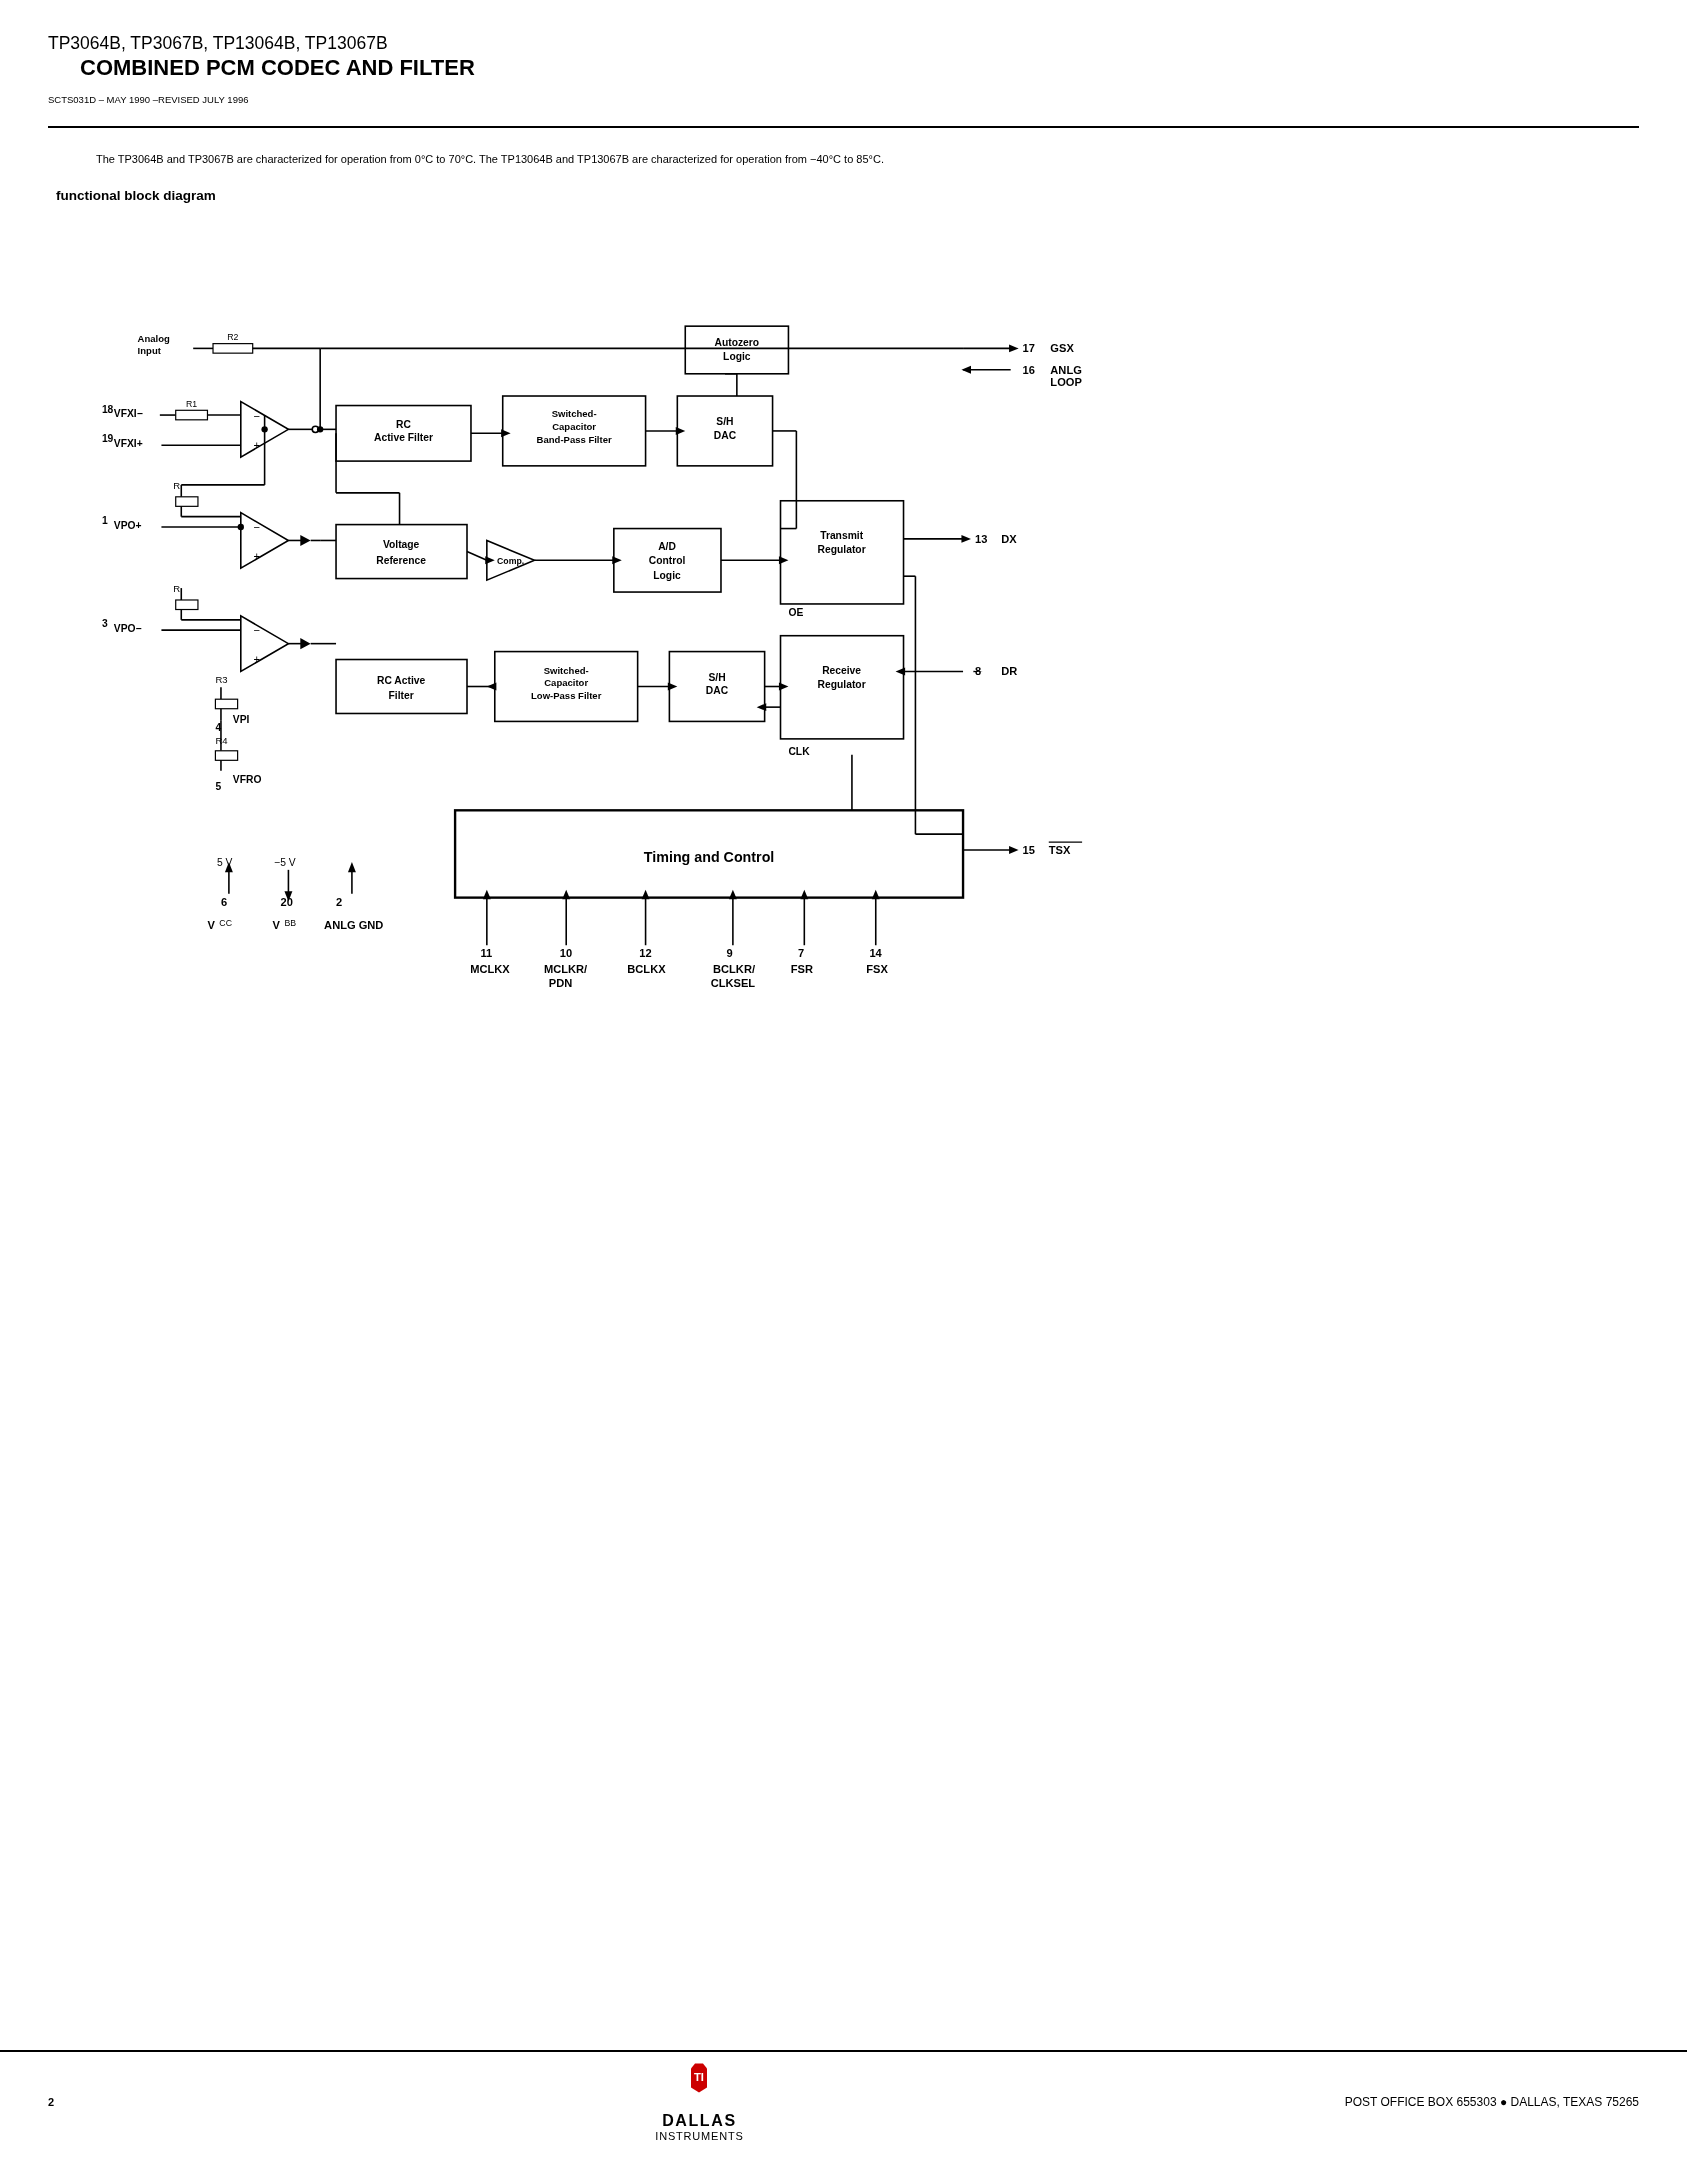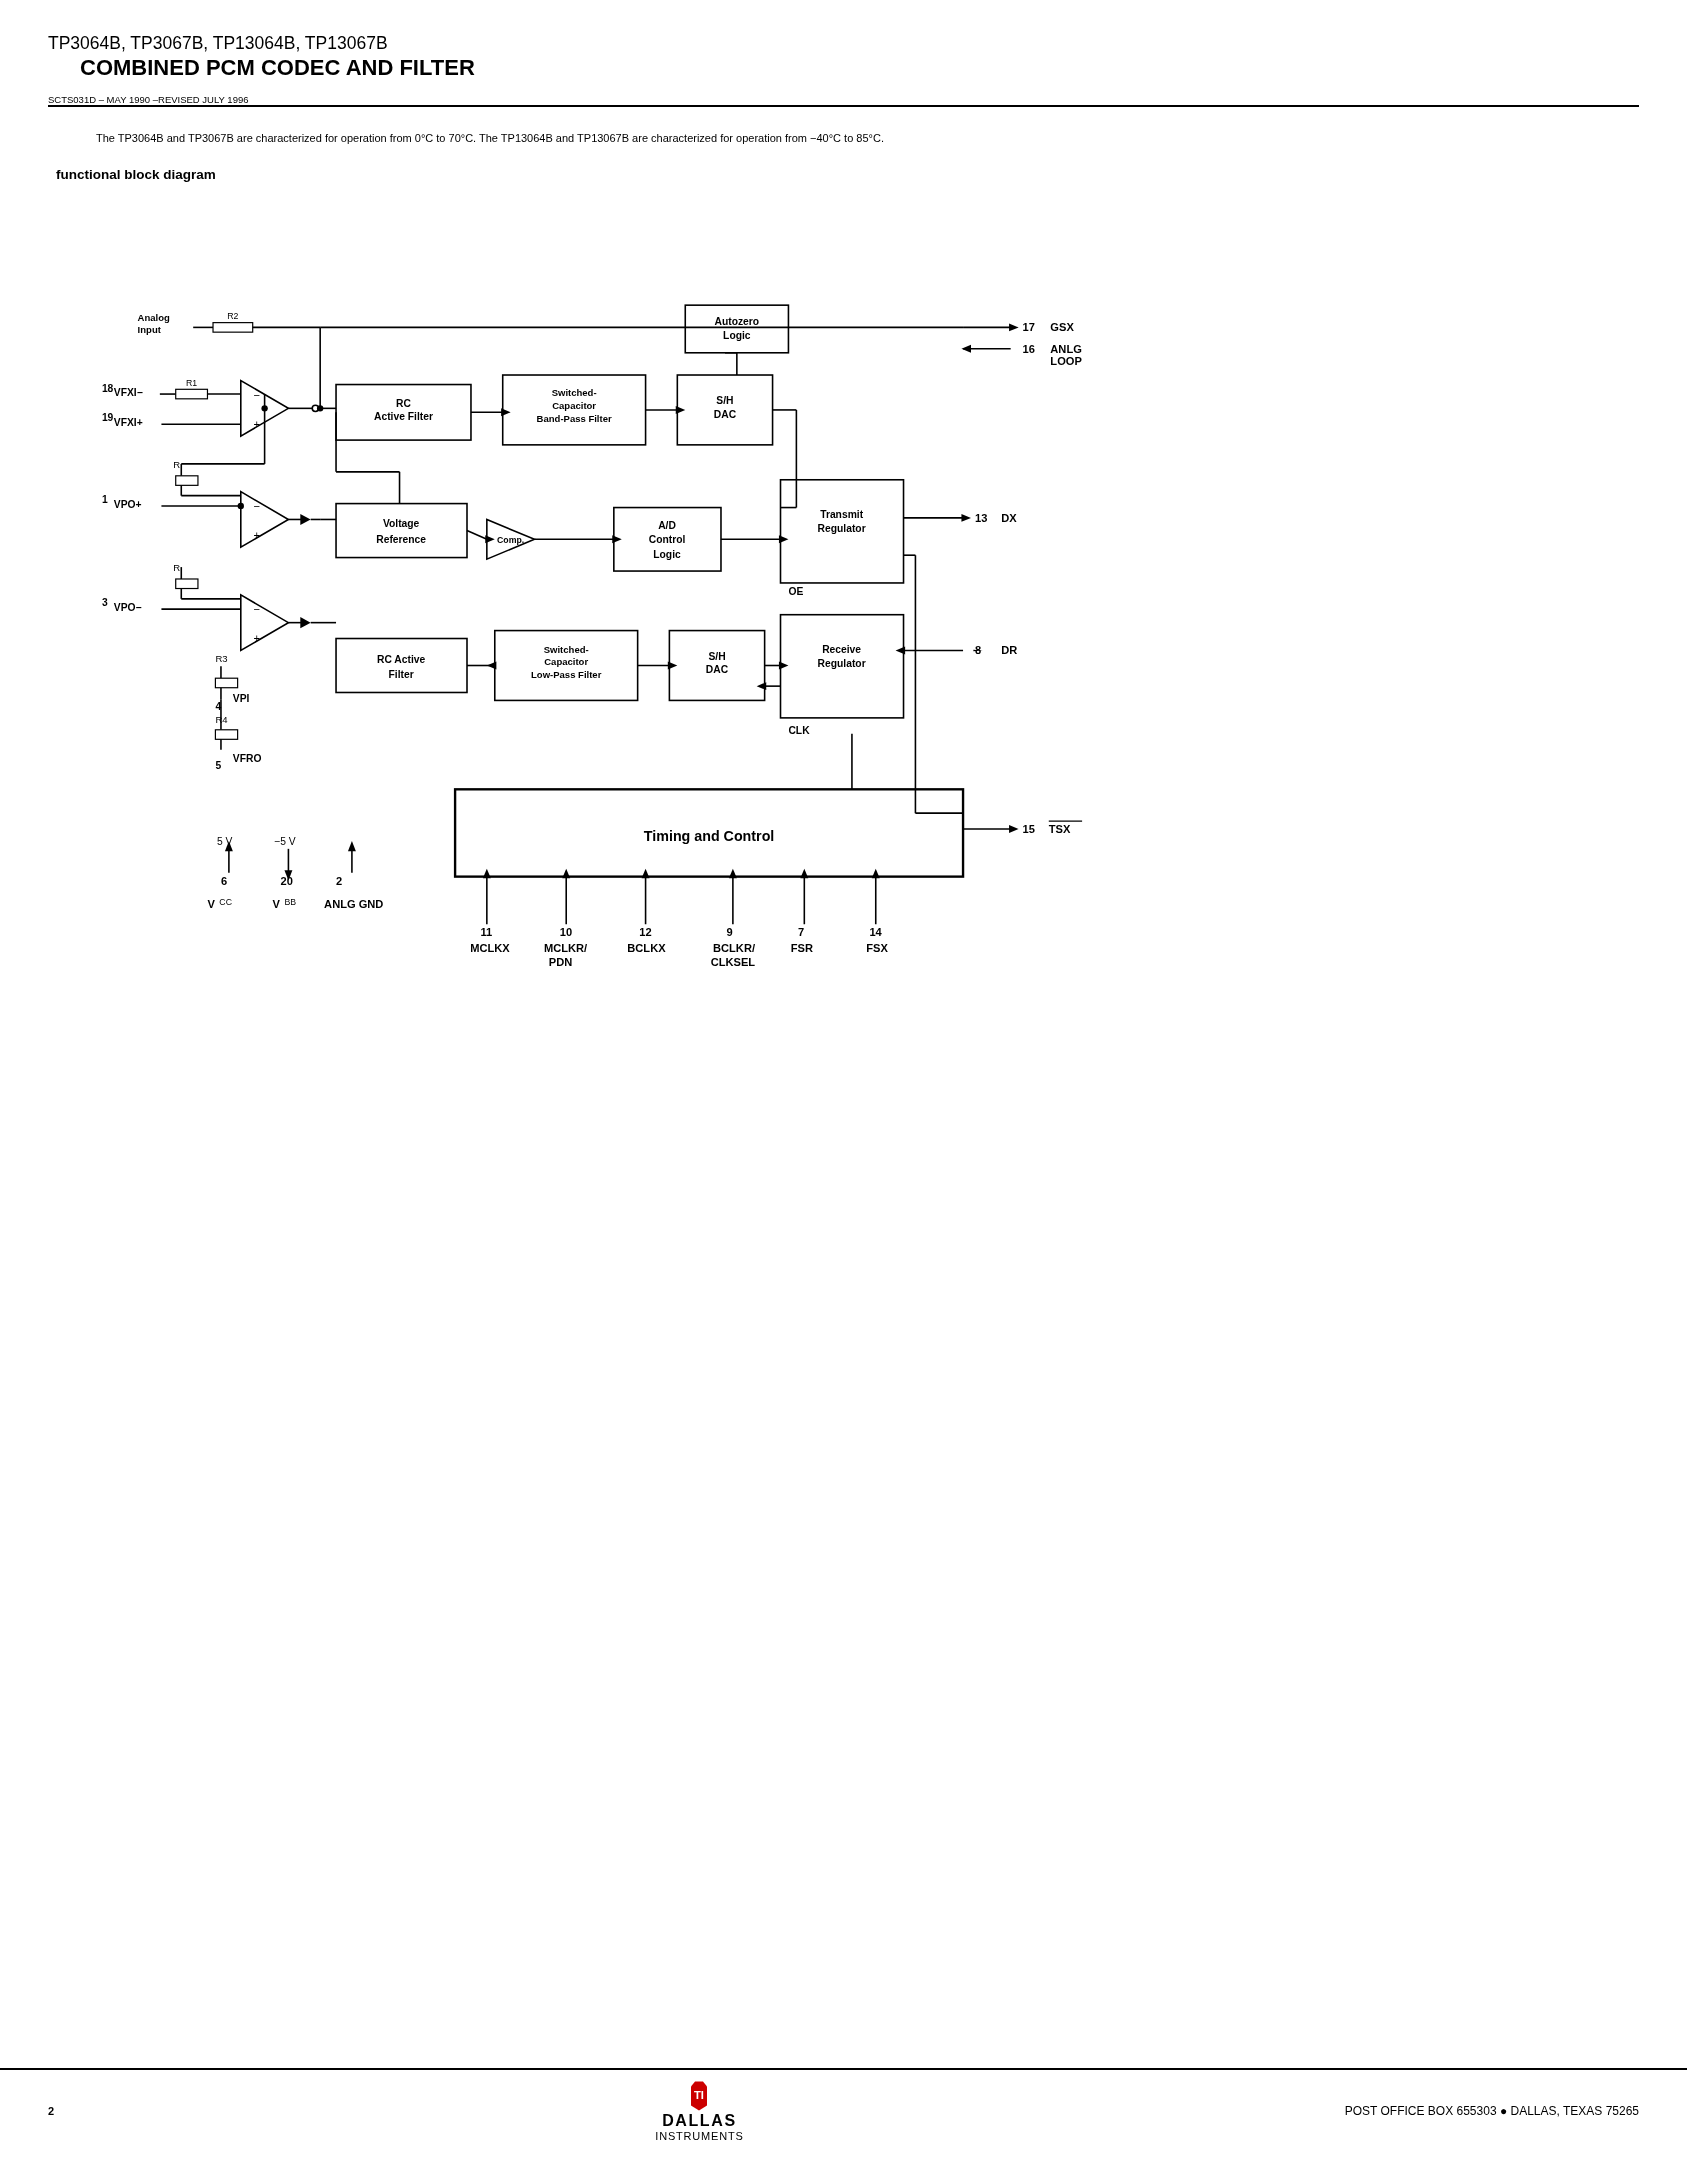--- a/index.html
+++ b/index.html
@@ -7,21 +7,21 @@
       background: #fff;
       font-family: Arial, Helvetica, sans-serif;
       font-size: 10.3px;
       color: #000;
       width: 1687px;
       min-height: 2183px;
       padding: 32px 48px;
     }
     .page-header {
       border-bottom: 2.4px solid #000;
-      padding-bottom: 0;
+      padding-bottom: 21px;
       margin-bottom: 14.3px;
     }
     .page-header h1 {
       font-size: 17.5px;
       font-weight: normal;
       line-height: 1.3;
     }
     .page-header h2 {
       font-size: 20.6px;
       font-weight: bold;
@@ -56,20 +56,21 @@
       border: none;
     }
     .page-num {
       font-size: 11px;
       font-weight: bold;
     }
     .ti-logo {
       display: flex;
       flex-direction: column;
       align-items: center;
+      gap: 18px;
     }
     .footer-address {
       font-size: 12px;
     }
     svg.diagram {
       position: absolute;
       top: 0; left: 0;
       width: 100%;
       height: 100%;
       overflow: visible;

